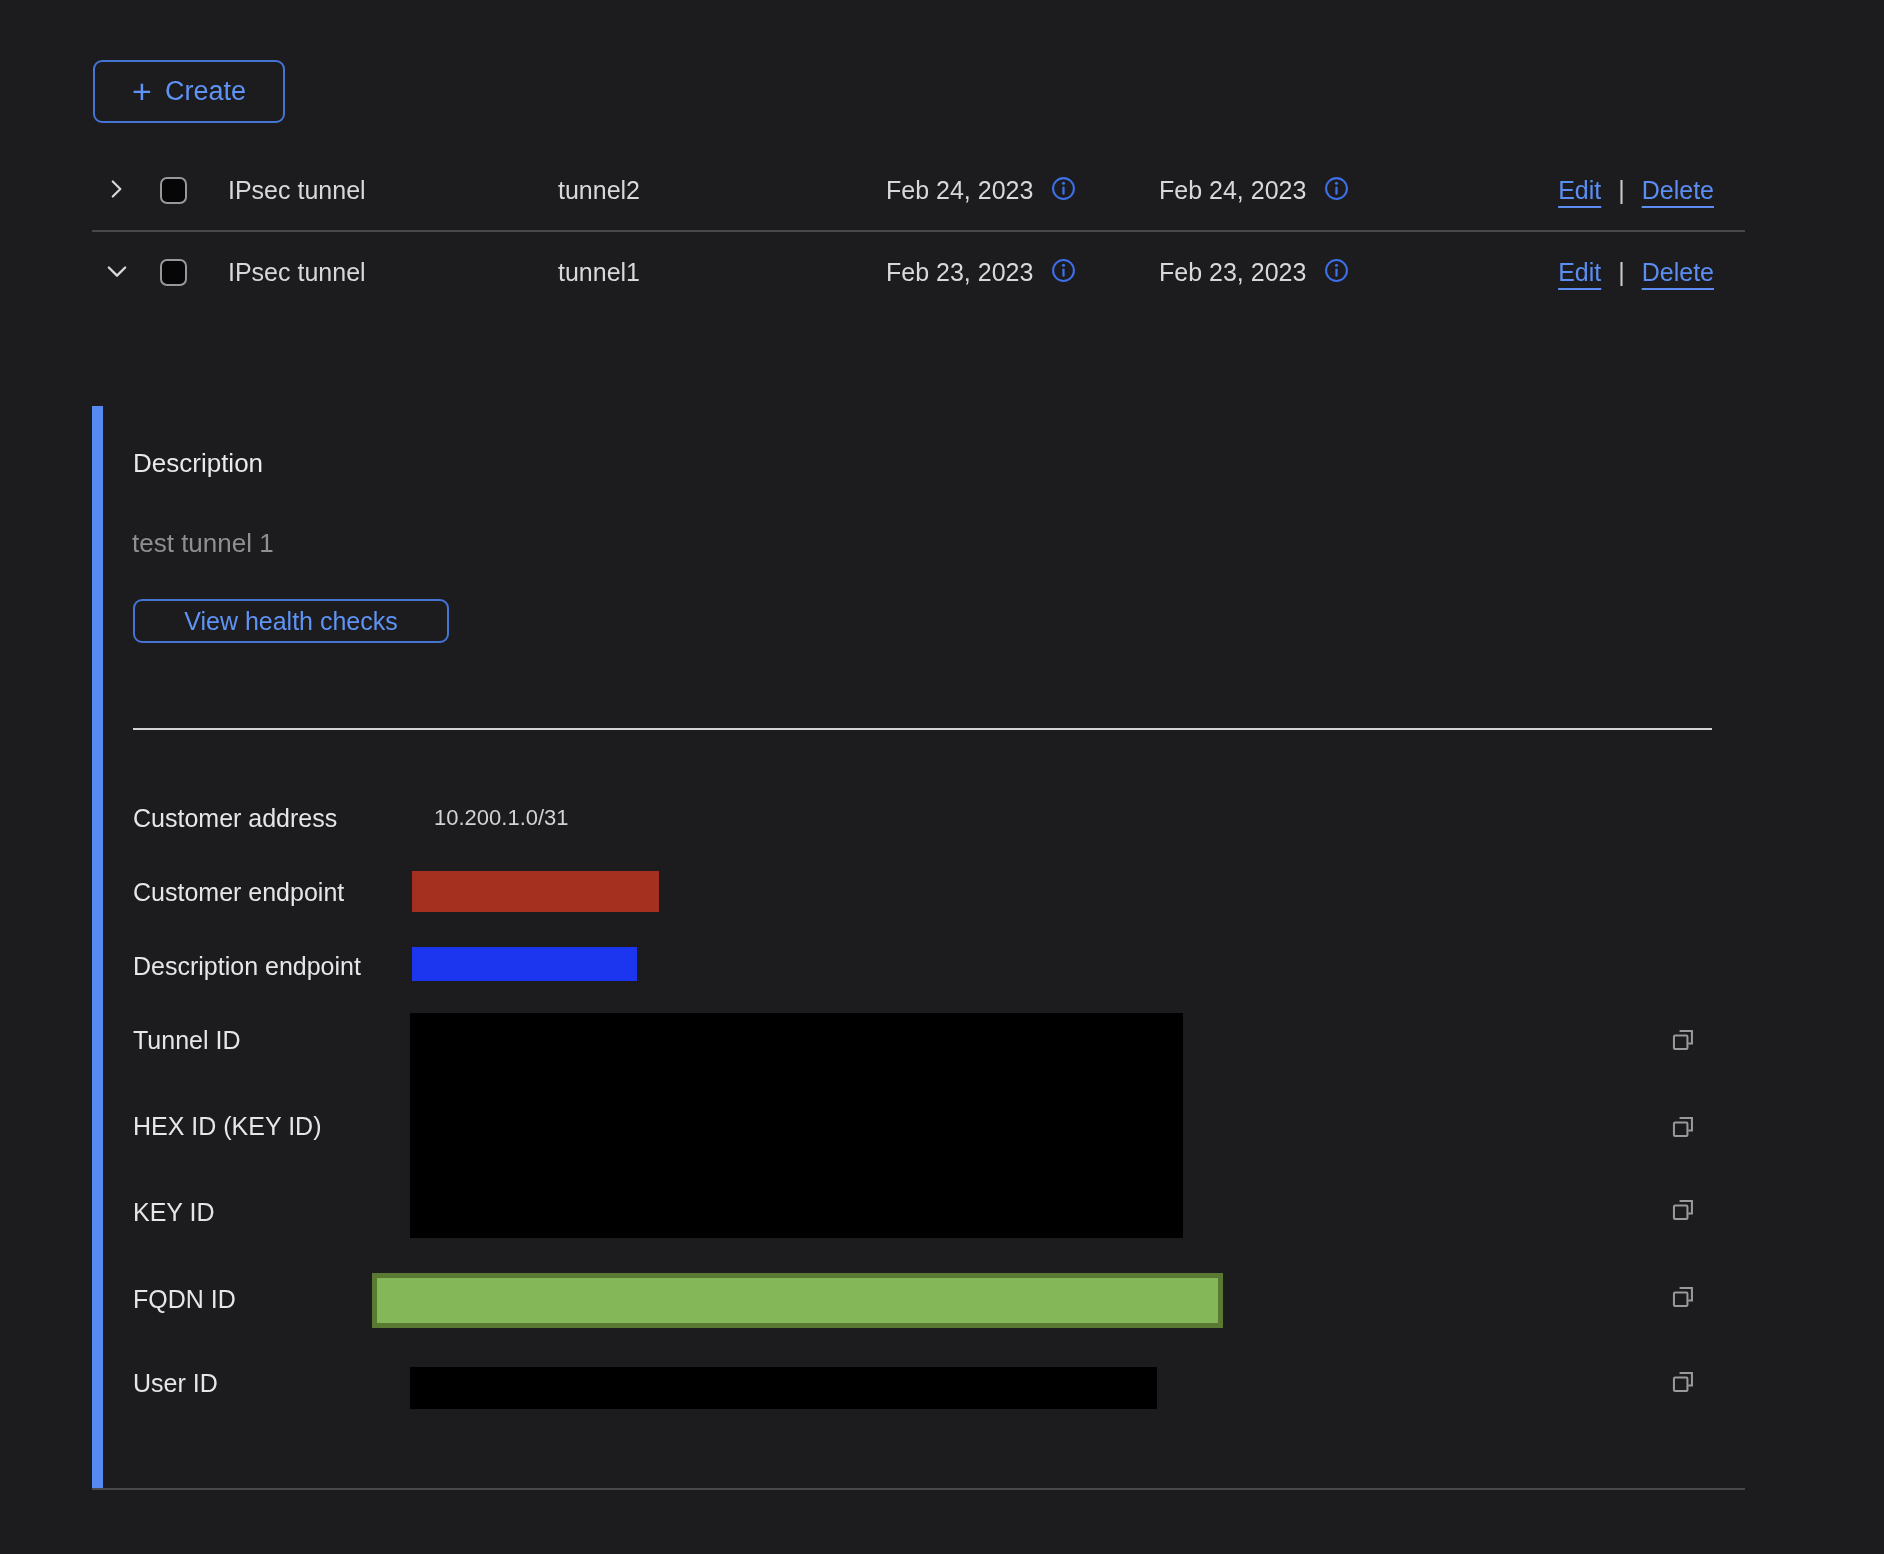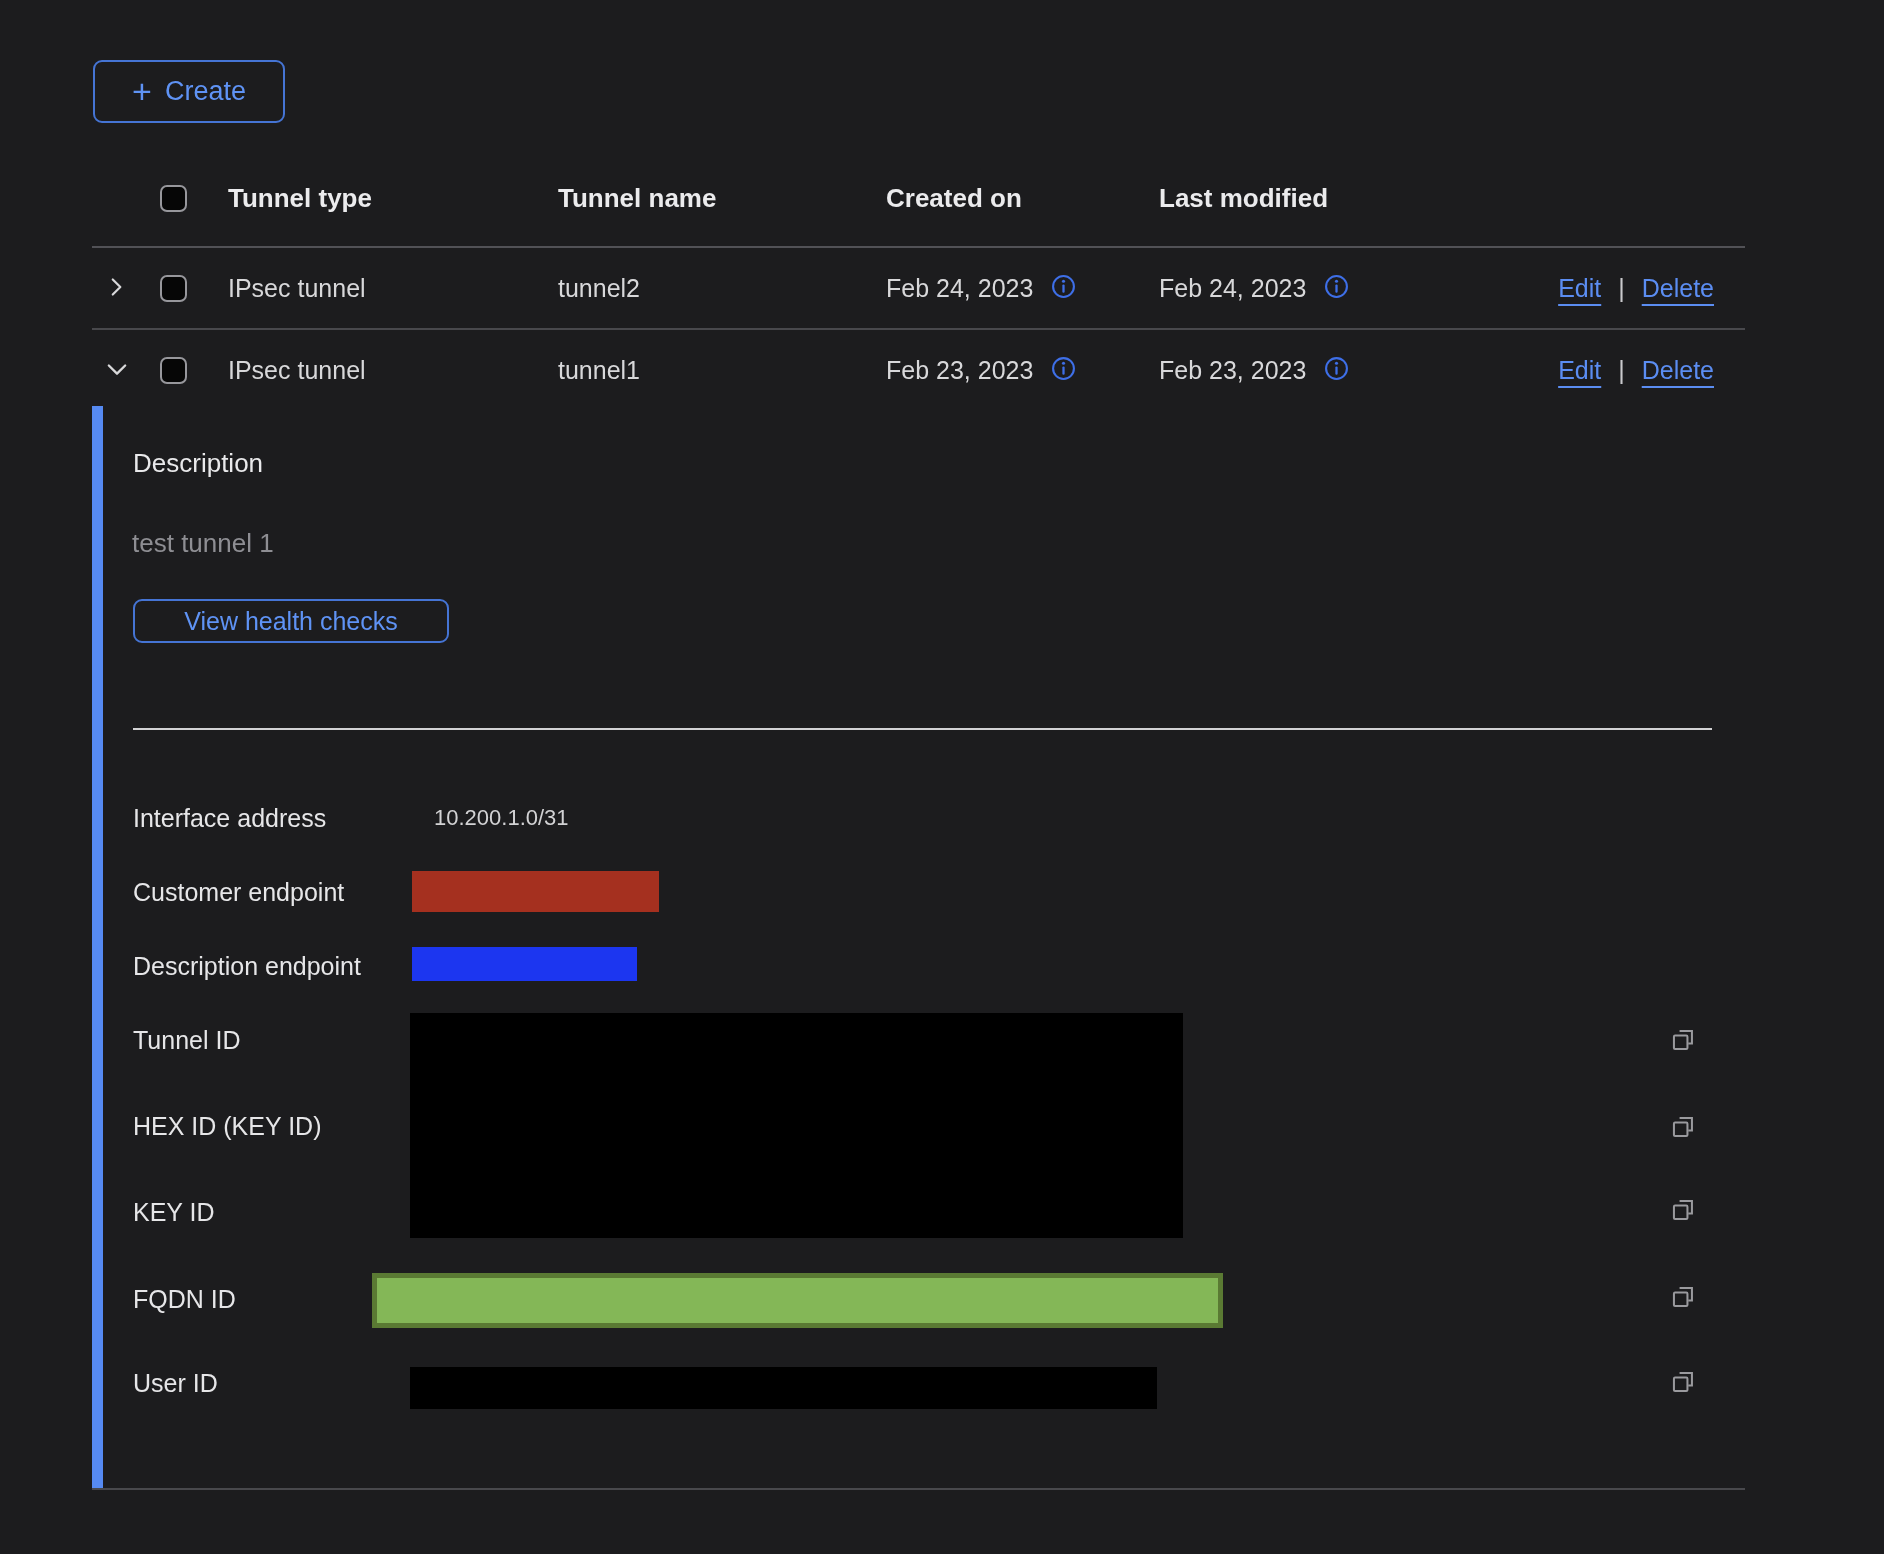--- a/index.html
+++ b/index.html
@@ -57,31 +57,20 @@
 
 <div class="canvas">
 
   <button class="outline-btn create-btn">
     <span class="plus">+</span>
     <span>Create</span>
   </button>
 
   <div class="table">
 
-    <div class="row thead">
-      <div class="col-exp"></div>
-      <div class="col-check">
-        <span class="checkbox"></span>
-      </div>
-      <div class="col-type th">Tunnel type</div>
-      <div class="col-name th">Tunnel name</div>
-      <div class="col-created th">Created on</div>
-      <div class="col-modified th">Last modified</div>
-      <div class="col-actions"></div>
-    </div>
 
     <div class="row trow b">
       <div class="col-exp">
         <button class="iconbtn chev">
           <span>
             <svg width="26" height="26" viewBox="0 0 24 24" fill="none" stroke="#d8d8da" stroke-width="2" stroke-linecap="round" stroke-linejoin="round">
                 <polyline points="9 5 16 12 9 19"></polyline>
               </svg>
           </span>
         </button>
@@ -164,21 +153,21 @@
   <div class="expanded">
     <div class="accent-bar"></div>
 
     <div class="desc-label">Description</div>
     <div class="desc-value">test tunnel 1</div>
 
     <button class="outline-btn health-btn">View health checks</button>
 
     <div class="panel-divider"></div>
 
-    <div class="dlabel" style="top:396px">Interface address</div>
+    <div class="dlabel" style="top:396px">Customer address</div>
     <div class="dvalue" style="left:342px;top:396px">10.200.1.0/31</div>
 
     <div class="dlabel" style="top:470px">Customer endpoint</div>
     <div class="redaction rd-customer" style="background-color: rgb(165, 48, 31);"></div>
 
     <div class="dlabel" style="top:544px">Description endpoint</div>
     <div class="redaction rd-cloudflare" style="background-color: rgb(28, 54, 240);"></div>
 
     <div class="dlabel" style="top:618px">Tunnel ID</div>
     <div class="dlabel" style="top:704px">HEX ID (KEY ID)</div>

